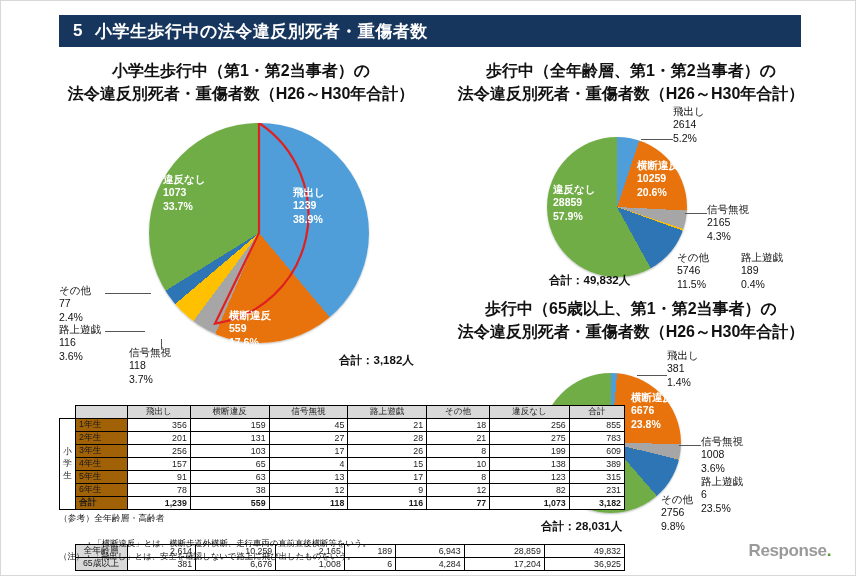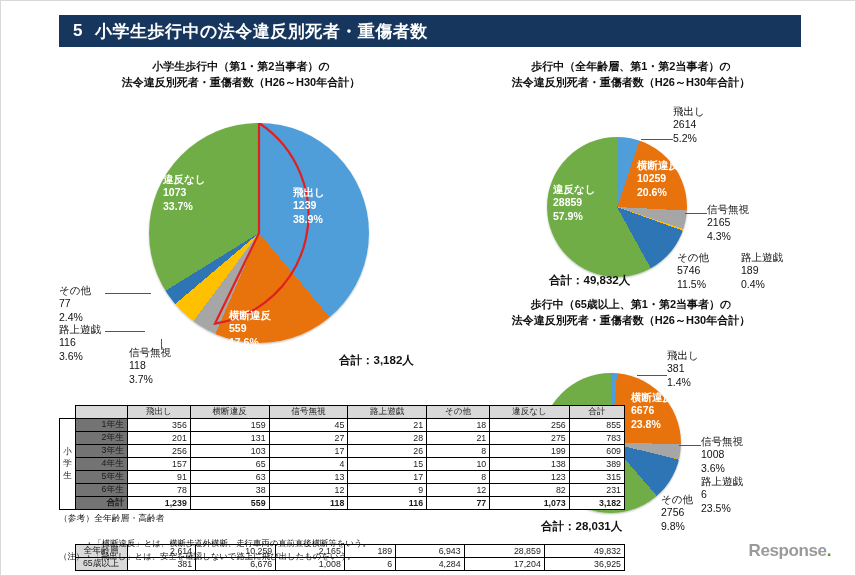--- a/index.html
+++ b/index.html
@@ -20,39 +20,39 @@
   #header {
     position:absolute; left:58px; top:14px; width:742px; height:32px;
     background:#17365d; color:#ffffff;
     display:flex; align-items:center;
     padding-left:14px;
     font-size:17px; font-weight:bold; letter-spacing:0.5px;
   }
   #header .num { margin-right:12px; }
   
   .chart-title {
-    position:absolute; text-align:center; font-size:11px;
+    position:absolute; text-align:center; font-size:16px;
     font-weight:bold; line-height:1.45; color:#111;
   }
   .pie-wrap { position:absolute; }
   .pie { position:absolute; border-radius:50%; }
   .lbl { position:absolute; font-size:10.5px; line-height:1.28; color:#111; }
   .lbl.white { color:#ffffff; font-weight:bold; }
   .total { position:absolute; font-size:11.5px; font-weight:bold; color:#111; }
   .leader { position:absolute; background:#555; }
 
   
   #tablewrap { position:absolute; left:58px; top:404px; width:566px; }
   table { border-collapse:collapse; font-size:8.8px; width:100%; }
   table td, table th {
     border:1px solid #000; padding:0 3px; height:12.5px;
     text-align:right; font-weight:normal; background:#fff;
   }
   table th { background:#d9d9d9; text-align:center; font-size:8.6px; }
-  td.rowhdr { text-align:right; background:#737373; }
+  td.rowhdr { text-align:left; background:#a16207; }
   td.sidehdr { text-align:center; width:14px; background:#fff; font-size:8.6px; }
   tr.sumrow td { font-weight:bold; }
   td.greyhdr { background:#d9d9d9; text-align:center; }
   .ref-note { font-size:8.8px; margin-top:3px; }
   #notes { position:absolute; left:58px; top:536px; font-size:8.4px; line-height:1.5; color:#111; }
   
   #logo {
     position:absolute; right:24px; bottom:14px;
     font-size:17px; font-weight:bold; color:#9a9a9a;
     letter-spacing:-0.4px;

